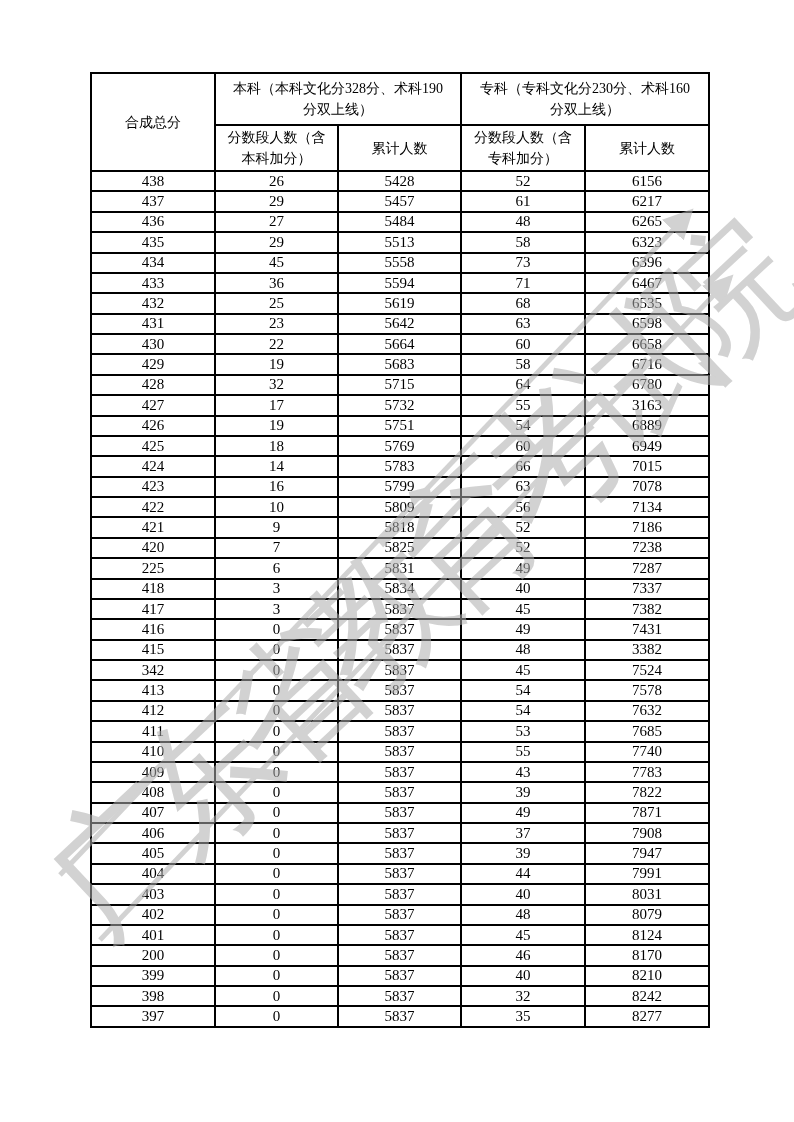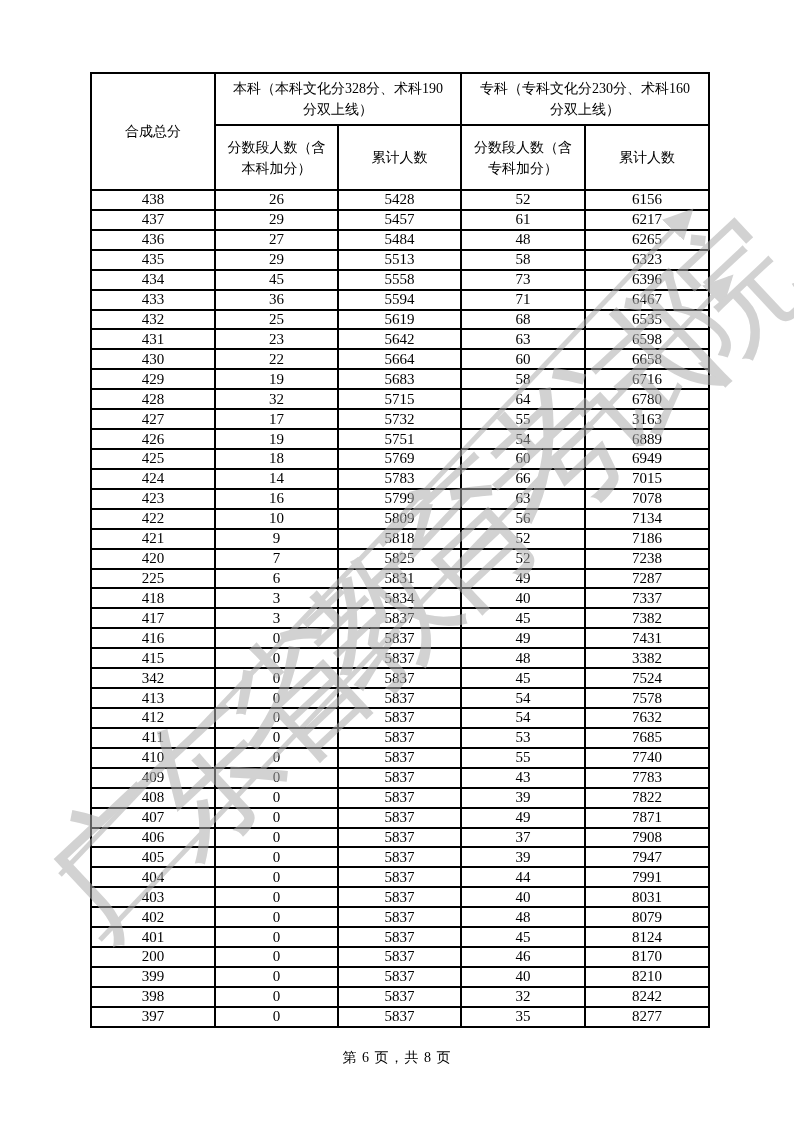--- a/index.html
+++ b/index.html
@@ -23,21 +23,21 @@
     table-layout: fixed;
   }
   .score-table th, .score-table td {
     border: 2px solid #000000;
     text-align: center;
     vertical-align: middle;
     font-weight: normal;
     overflow: hidden;
   }
   .score-table thead tr.group-row { height: 52px; }
-  .score-table thead tr.sub-row { height: 65px; }
+  .score-table thead tr.sub-row { height: 46px; }
   .score-table th {
     font-size: 14px;
     line-height: 1.5;
     padding: 0 12px;
     font-family: Liberation Serif, serif;
   }
   .score-table th.sub-th { padding: 0 6px; }
   .score-table td {
     font-size: 15px;
     line-height: 1;
@@ -393,21 +393,20 @@
         <tr>
           <td>397</td>
           <td>0</td>
           <td>5837</td>
           <td>35</td>
           <td>8277</td>
         </tr>
       </tbody>
   </table>
 
-  <div class="page-footer">第 6 页，共 8 页</div>
 
   <div class="watermark" style="color: rgb(174, 174, 174);">
     <svg class="wm-arrows" width="794" height="1122" viewBox="0 0 794 1122">
       <defs>
         <marker id="arrow-head" markerWidth="8" markerHeight="8" refX="5" refY="3" orient="auto" markerUnits="strokeWidth">
           <path d="M0,0 L6,3 L0,6 Z" fill="currentColor"></path>
         </marker>
       </defs>
       <line x1="60" y1="875" x2="690" y2="212" stroke="currentColor" stroke-width="5" marker-end="url(#arrow-head)"></line>
       <line x1="100" y1="940" x2="730" y2="278" stroke="currentColor" stroke-width="5" marker-end="url(#arrow-head)"></line>

